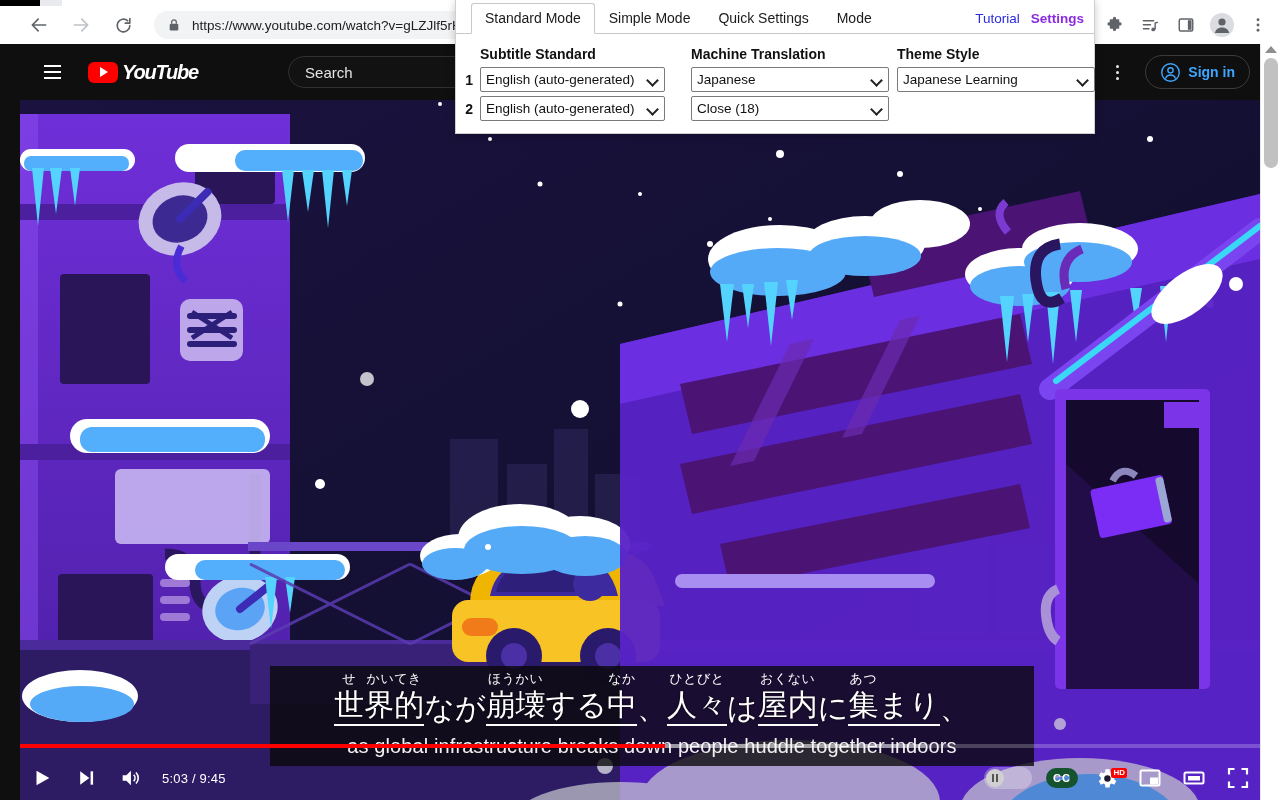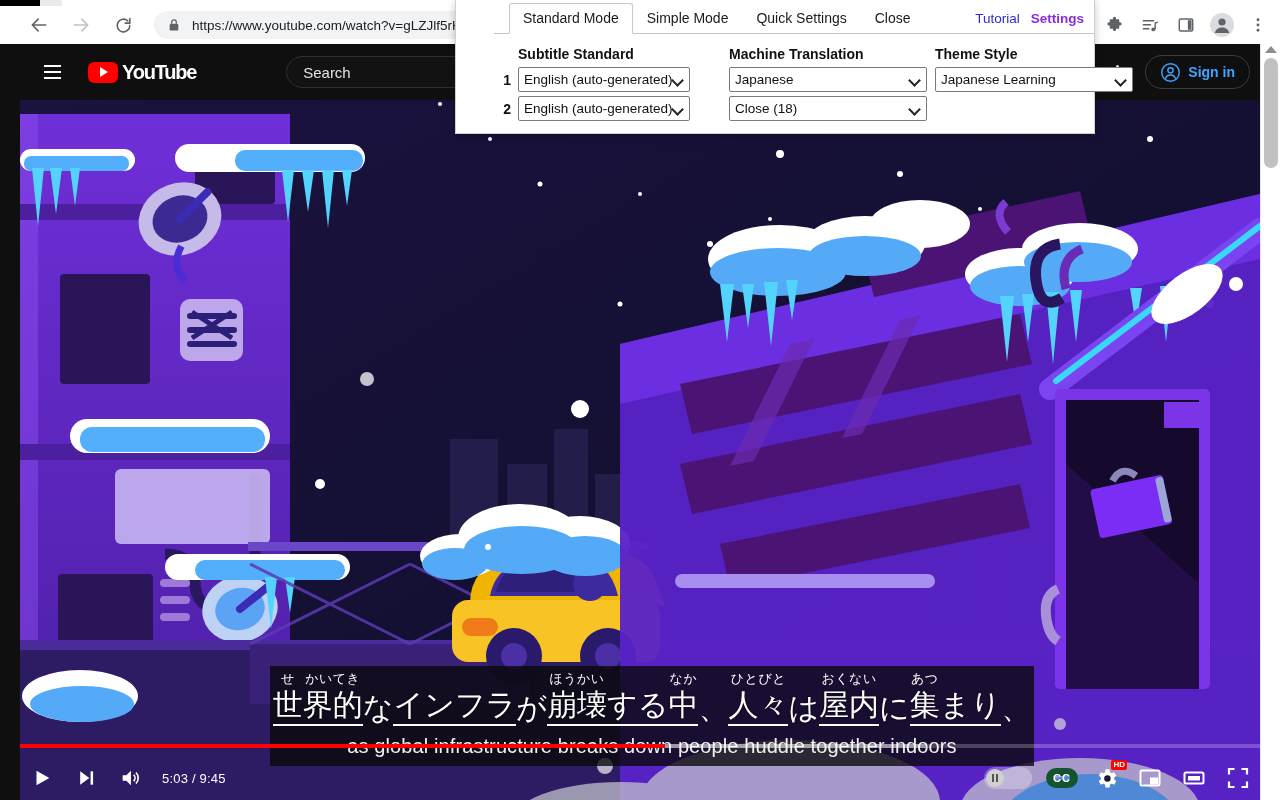--- a/index.html
+++ b/index.html
@@ -43,21 +43,21 @@
     display:flex; align-items:center; z-index:5; }
   #hamburger-button { width:40px; height:40px; margin-left:12px; display:flex; flex-direction:column;
     align-items:center; justify-content:center; cursor:pointer; }
   #hamburger-button span { display:block; width:17px; height:2px; background:#fff; margin:2px 0; }
   #yt-logo { display:flex; align-items:center; margin-left:16px; cursor:pointer; }
   #yt-logo .play { width:30px; height:21px; background:#ff0000; border-radius:6px;
     display:flex; align-items:center; justify-content:center; }
   #yt-logo .play::after { content:""; border-left:8px solid #fff; border-top:5px solid transparent;
     border-bottom:5px solid transparent; margin-left:2px; }
   #yt-logo .word { color:#fff; font-size:20px; font-weight:bold; letter-spacing:-1.2px; margin-left:4px;
-    font-family:"Liberation Sans", sans-serif; }
+    font-family:"Liberation Sans", sans-serif;font-style:italic; }
   #search-wrap { margin-left:90px; display:flex; align-items:center; }
   #search-input-box { width:240px; height:32px; border:1px solid #303030; border-radius:16px 0 0 16px;
     background:#121212; display:flex; align-items:center; padding-left:16px; cursor:text; }
   #search-input-box .ph { color:#e5e5e5; font-size:15px; }
   #yt-right { margin-left:auto; display:flex; align-items:center; margin-right:10px; }
   #yt-kebab { width:36px; height:36px; display:flex; flex-direction:column; align-items:center;
     justify-content:center; cursor:pointer; }
   #yt-kebab i { width:3px; height:3px; background:#e8e8e8; border-radius:50%; margin:1.5px 0; display:block; }
   #signin-button { margin-left:10px; height:34px; border:1px solid #3b3b3b; border-radius:17px;
     display:flex; align-items:center; padding:0 14px; cursor:pointer; }
@@ -94,35 +94,35 @@
   #ctl-right { margin-left:auto; display:flex; align-items:center; }
   #autoplay-toggle { width:48px; height:22px; border-radius:11px; background:rgba(255,255,255,0.28);
     position:relative; cursor:pointer; margin-right:8px; }
   #autoplay-toggle .knob { position:absolute; left:2px; top:2px; width:18px; height:18px;
     border-radius:50%; background:#d0d0d0; display:flex; align-items:center; justify-content:center; }
   #autoplay-toggle .knob i { width:2px; height:8px; background:#555; margin:0 1px; display:block; }
   #cc-button { width:32px; height:20px; border:8px solid #14532d; border-radius:10px; display:flex;
     align-items:center; justify-content:center; cursor:pointer; }
   #cc-button span { color:#fff; font-size:11px; font-weight:bold; letter-spacing:1px; }
   #settings-button { position:relative; }
-  #hd-badge { position:absolute; top:4px; right:1px; background:#ff0000; color:#fff; font-size:8px;
+  #hd-badge { position:absolute; top:12px; right:1px; background:#ff0000; color:#fff; font-size:8px;
     font-weight:bold; padding:0px 2px; border-radius:2px; line-height:10px; }
 
   
   #page-scrollbar { position:absolute; right:0; top:0; width:20px; height:756px; background:#fff;
     border-left:1px solid #e6e6e6; }
   #scroll-up-arrow { position:absolute; top:2px; left:4px; width:0; height:0;
     border-left:6px solid transparent; border-right:6px solid transparent; border-bottom:7px solid #8e8e8e; }
   #scroll-thumb { position:absolute; top:14px; left:3px; width:14px; height:110px; background:#c1c1c1;
     border-radius:7px; cursor:pointer; }
 
   
   #extension-popup { position:absolute; left:455px; top:0px; width:640px; height:134px;
     background:#ffffff; border:1px solid #cfcfcf; border-top:none; z-index:50;
-    box-shadow:0 2px 8px rgba(0,0,0,0.22);padding-left:38px; }
+    box-shadow:0 2px 8px rgba(0,0,0,0.22); }
   #popup-tabs { position:relative; height:34px; border-bottom:1px solid #c8c8c8; display:flex;
     align-items:flex-end; padding-left:15px; }
   .popup-tab { font-size:14px; color:#1a1a1a; padding:6px 13px 7px; cursor:pointer;
     position:relative; top:1px; background:transparent; border:1px solid transparent; }
   .popup-tab.active { background:#fff; border:1px solid #c8c8c8; border-bottom:1px solid #fff;
     border-radius:3px 3px 0 0; }
   #popup-links { position:absolute; right:10px; bottom:7px; display:flex; gap:11px; }
   #popup-links a { font-size:13.5px; cursor:pointer; text-decoration:none; }
   #tutorial-link { color:#2a2ae0; }
   #settings-link { color:#8a2be2;font-weight:bold; }
@@ -134,21 +134,21 @@
     color:#111; flex:0 0 auto; }
   .col-head { font-size:14px; font-weight:bold; color:#111; flex:0 0 auto; }
   .cell { flex:0 0 auto; }
   select.drop { height:25px; font-size:13.5px; font-family:"Liberation Sans", sans-serif;
     color:#111; background:#fff; border:1px solid #7a7a7a; border-radius:2px; padding:0 4px 0 5px;
     cursor:pointer; -moz-appearance:none; appearance:none; }
   .selwrap { position:relative; display:inline-block; }
   .selwrap::after { content:""; position:absolute; right:8px; top:9px; width:7px; height:7px;
     border-left:2px solid #222; border-bottom:2px solid #222; transform:rotate(-45deg);
     pointer-events:none; }
-  .w-lang { width:172px; } .w-mt { width:198px; } .w-theme { width:198px; }
+  .w-lang { width:185px; } .w-mt { width:198px; } .w-theme { width:198px; }
   .c1 { width:196px; margin-left:0px; }
   .c2 { width:198px; margin-left:15px; }
   .c3 { width:198px; margin-left:8px; }
   .head-pad { width:24px; flex:0 0 auto; }
 </style>
 </head>
 <body>
 
 <div id="page">
 
@@ -407,24 +407,20 @@
               <span class="ruby">せ</span>
               <span class="base">世</span>
             </span>
             <span class="sub-token underlined">
               <span class="ruby">かいてき</span>
               <span class="base">界的</span>
             </span>
             <span class="sub-token plain">
               <span class="ruby">&nbsp;</span>
               <span class="base">な</span>
-            </span>
-            <span class="sub-token underlined">
-              <span class="ruby">&nbsp;</span>
-              <span class="base">インフラ</span>
             </span>
             <span class="sub-token plain">
               <span class="ruby">&nbsp;</span>
               <span class="base">が</span>
             </span>
             <span class="sub-token underlined">
               <span class="ruby">ほうかい</span>
               <span class="base">崩壊</span>
             </span>
             <span class="sub-token underlined">
@@ -685,21 +681,21 @@
       </div>
     </div>
   </div>
 </div>
 
 <div id="extension-popup">
   <div id="popup-tabs">
     <div class="popup-tab active">Standard Mode</div>
     <div class="popup-tab">Simple Mode</div>
     <div class="popup-tab">Quick Settings</div>
-    <div class="popup-tab">Close</div>
+    <div class="popup-tab">Mode</div>
     <div id="popup-links">
       <a id="tutorial-link">Tutorial</a>
       <a id="settings-link">Settings</a>
     </div>
   </div>
 
   <div id="popup-grid">
     <div class="grid-row head">
       <div class="head-pad"></div>
       <div class="col-head c1">Subtitle Standard</div>

